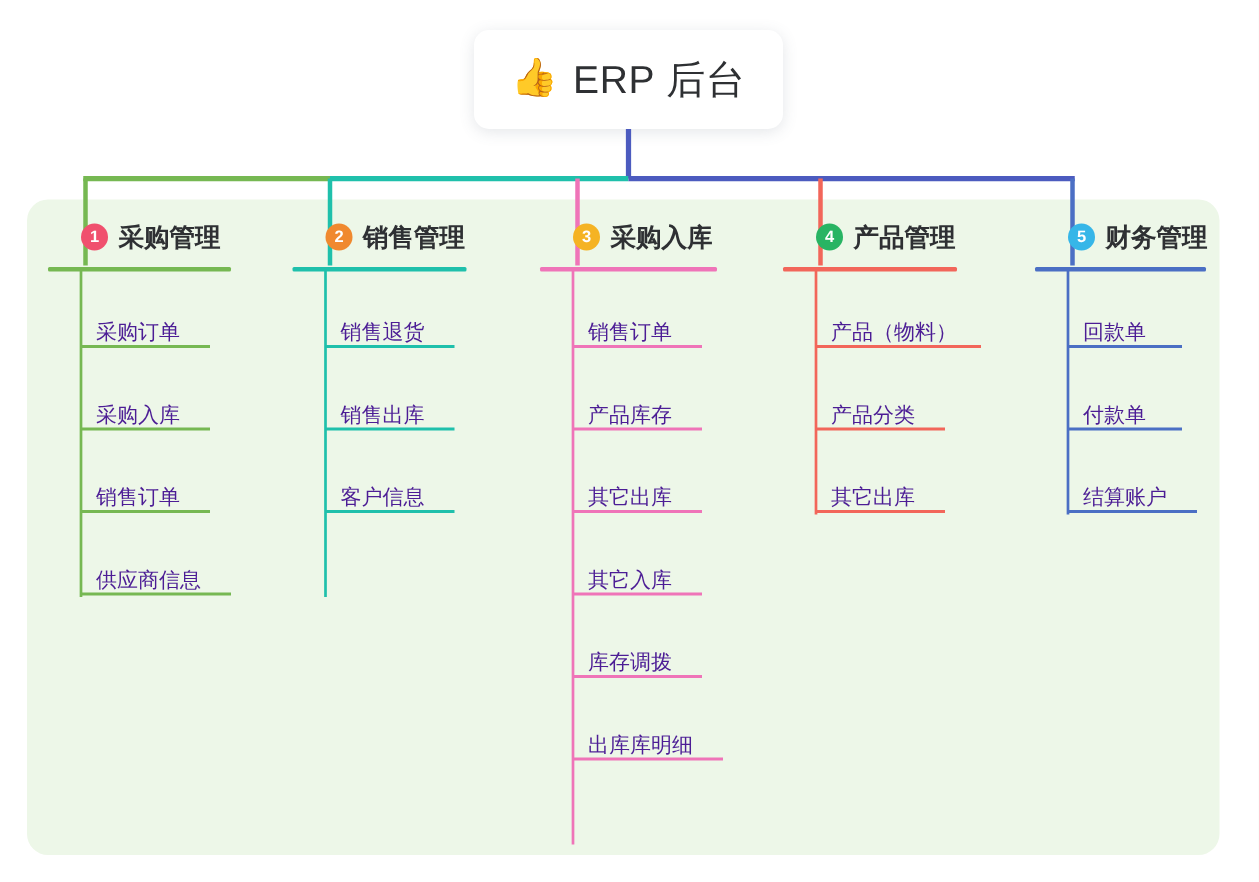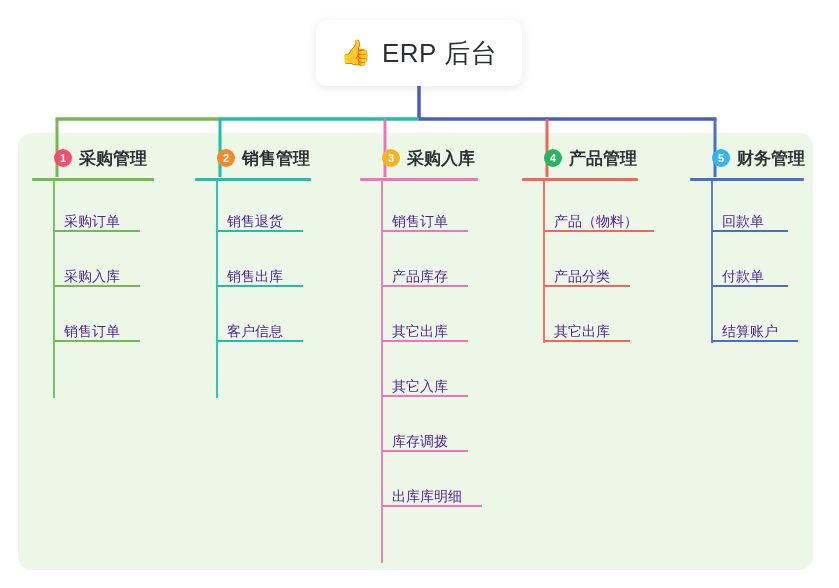--- a/index.html
+++ b/index.html
@@ -165,20 +165,24 @@
           <div class="item-rule" style="background: rgb(118, 184, 82); width: 86px;"></div>
         </div>
         <div class="item">
           <span class="item-label">采购入库</span>
           <div class="item-rule" style="background: rgb(118, 184, 82); width: 86px;"></div>
         </div>
         <div class="item">
           <span class="item-label">销售订单</span>
           <div class="item-rule" style="background: rgb(118, 184, 82); width: 86px;"></div>
         </div>
+        <div class="item">
+          <span class="item-label">供应商信息</span>
+          <div class="item-rule" style="background: rgb(118, 184, 82); width: 100px;"></div>
+        </div>
       </div>
       <div class="column" style="left: 195px;">
         <div class="col-head">
           <span class="badge" style="background: rgb(240, 137, 47);">2</span>
           <span class="col-title">销售管理</span>
         </div>
         <div class="head-rule" style="background: rgb(31, 192, 171); width: 116px; margin-left: 0px;"></div>
         <div class="item">
           <span class="item-label">销售退货</span>
           <div class="item-rule" style="background: rgb(31, 192, 171); width: 86px;"></div>

